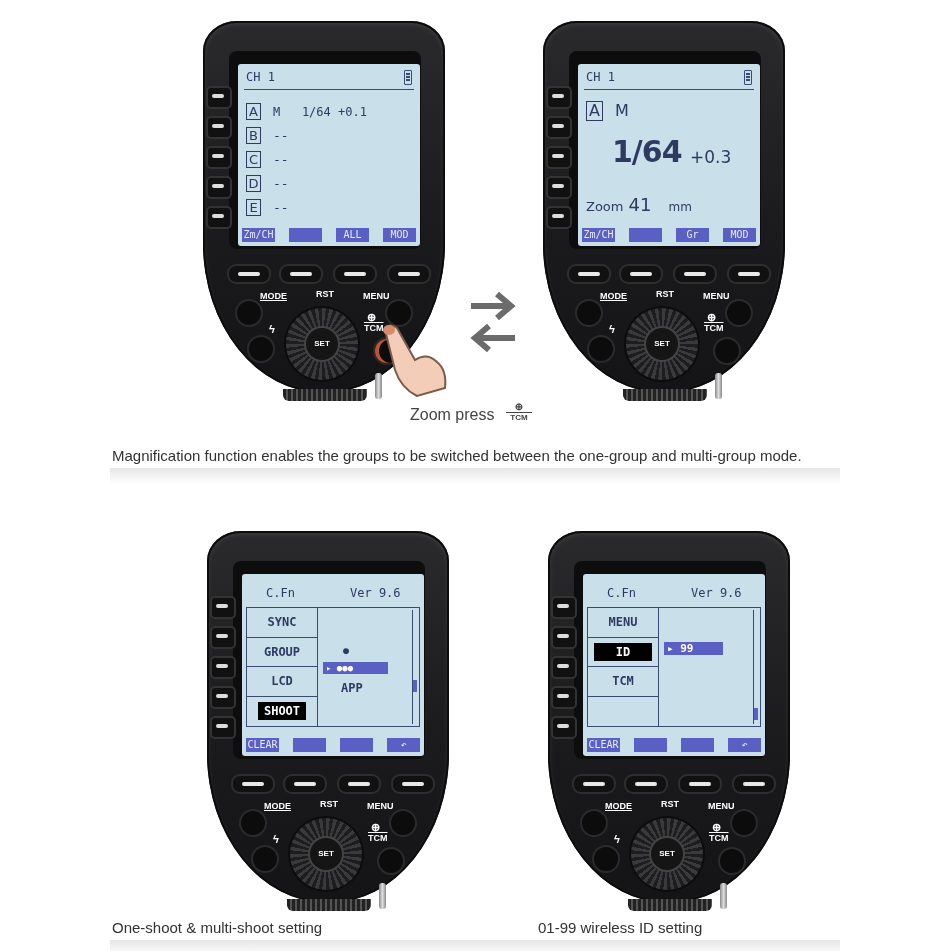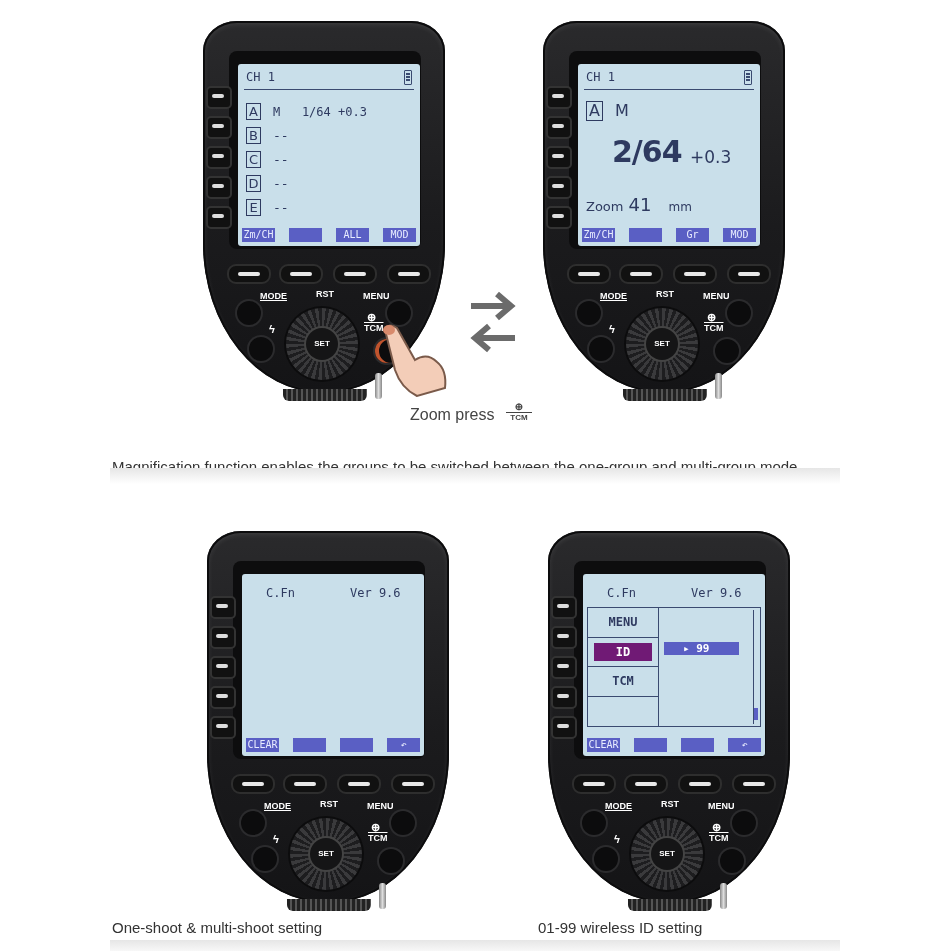--- a/index.html
+++ b/index.html
@@ -25,42 +25,42 @@
   .lcd .batt{position:absolute;right:8px;top:6px;width:6px;height:13px;border:1px solid #3a4a70;border-radius:1px;}
   .lcd .batt::before{content:"";position:absolute;left:1px;right:1px;top:2px;height:2px;background:#3a4a70;box-shadow:0 3px 0 #3a4a70,0 6px 0 #3a4a70;}
   .softbar{position:absolute;left:4px;right:4px;bottom:4px;height:14px;display:flex;gap:14px;justify-content:center;}
   .softbar div{flex:1;background:#5a5fc4;color:#e8ecff;font-size:10px;line-height:14px;text-align:center;font-family:"DejaVu Sans Mono",monospace;}
   .grp{position:absolute;left:8px;font-size:13px;}
   .grp .box{display:inline-block;width:13px;height:15px;border:1px solid #2e3a60;text-align:center;line-height:15px;margin-right:12px;font-family:"DejaVu Sans",sans-serif;}
   .cfn{position:absolute;left:4px;right:4px;top:33px;height:118px;border:1px solid #3a4a70;}
   .cfn .left{position:absolute;left:0;top:0;width:70px;height:118px;border-right:1px solid #3a4a70;}
   .cfn .item{height:28.5px;border-bottom:1px solid #3a4a70;text-align:center;line-height:28px;font-size:12px;font-family:"DejaVu Sans Mono",monospace;font-weight:bold;}
   .cfn .item:last-child{border-bottom:none;}
-  .cfn .item.sel span{background:#701a75;color:#fff;padding:2px 6px;}
+  .cfn .item.sel span{background:#000000;color:#fff;padding:2px 6px;}
   .cfn .sb{position:absolute;right:2px;top:2px;bottom:2px;width:4px;border-left:1px solid #3a4a70;}
   .cfn .sb i{position:absolute;left:0;width:4px;height:12px;background:#5a5fc4;}
   .caption{position:absolute;color:#333;font-size:15px;font-family:"Liberation Sans",sans-serif;white-space:nowrap;}
   .shadowbar{position:absolute;left:110px;width:730px;height:16px;background:linear-gradient(180deg,#e6e6e6,#ffffff);}
 </style>
 </head>
 <body>
 
 <div class="dev" style="left:203px;top:5px;">
   <div class="body"></div>
   <div class="bezel"></div>
   <div class="sidebtn" style="top:65px;"></div>
   <div class="sidebtn" style="top:95px;"></div>
   <div class="sidebtn" style="top:125px;"></div>
   <div class="sidebtn" style="top:155px;"></div>
   <div class="sidebtn" style="top:185px;"></div>
   <div class="lcd">
     <div class="hdr">CH 1</div>
     <div class="batt"></div>
     <div class="hdrline"></div>
-    <div class="grp" style="top:39px;"><span class="box">A</span><span style="white-space:pre;font-size:12px;">M   1/64 +0.3</span></div>
+    <div class="grp" style="top:39px;"><span class="box">A</span><span style="white-space:pre;font-size:12px;">M   1/64 +0.1</span></div>
     <div class="grp" style="top:63px;"><span class="box">B</span><span>--</span></div>
     <div class="grp" style="top:87px;"><span class="box">C</span><span>--</span></div>
     <div class="grp" style="top:111px;"><span class="box">D</span><span>--</span></div>
     <div class="grp" style="top:135px;"><span class="box">E</span><span>--</span></div>
     <div class="softbar">
       <div>Zm/CH</div>
       <div></div>
       <div>ALL</div>
       <div>MOD</div>
     </div>
@@ -110,21 +110,21 @@
   <div class="sidebtn" style="top:65px;"></div>
   <div class="sidebtn" style="top:95px;"></div>
   <div class="sidebtn" style="top:125px;"></div>
   <div class="sidebtn" style="top:155px;"></div>
   <div class="sidebtn" style="top:185px;"></div>
   <div class="lcd">
     <div class="hdr">CH 1</div>
     <div class="batt"></div>
     <div class="hdrline"></div>
     <div class="grp" style="top:37px;font-size:16px;"><span class="box" style="width:15px;height:18px;line-height:18px;">A</span><span style="font-family:'DejaVu Sans',sans-serif;">M</span></div>
-    <div style="position:absolute;left:34px;top:70px;font-size:30px;font-weight:bold;font-family:'DejaVu Sans',sans-serif;letter-spacing:-1px;">2/64</div>
+    <div style="position:absolute;left:34px;top:70px;font-size:30px;font-weight:bold;font-family:'DejaVu Sans',sans-serif;letter-spacing:-1px;">1/64</div>
     <div style="position:absolute;left:112px;top:83px;font-size:17px;font-family:'DejaVu Sans',sans-serif;">+0.3</div>
     <div style="position:absolute;left:8px;top:130px;font-family:'DejaVu Sans',sans-serif;">
       <span style="font-size:13px;">Zoom</span>
       <span style="font-size:18px;">41</span>
       <span style="font-size:12px;margin-left:12px;">mm</span>
     </div>
     <div class="softbar">
       <div>Zm/CH</div>
       <div></div>
       <div>Gr</div>
@@ -147,34 +147,48 @@
   <div class="rbtn" style="left:184px;top:280px;"></div>
   <div class="rbtn" style="left:46px;top:316px;"></div>
   <div class="rbtn" style="left:172px;top:318px;"></div>
   <div class="dial">
       <div class="setbtn">SET</div>
     </div>
   <div class="switch"></div>
   <div class="foot"></div>
 </div>
 
-<div class="caption" style="left:112px;top:458px;">Magnification function enables the groups to be switched between the one-group and multi-group mode.</div>
+<div class="caption" style="left:112px;top:447px;">Magnification function enables the groups to be switched between the one-group and multi-group mode.</div>
 <div class="shadowbar" style="top:468px;"></div>
 
 <div class="dev" style="left:207px;top:515px;">
   <div class="body"></div>
   <div class="bezel"></div>
   <div class="sidebtn" style="top:65px;"></div>
   <div class="sidebtn" style="top:95px;"></div>
   <div class="sidebtn" style="top:125px;"></div>
   <div class="sidebtn" style="top:155px;"></div>
   <div class="sidebtn" style="top:185px;"></div>
   <div class="lcd">
     <div class="hdr" style="left:24px;top:12px;">C.Fn</div>
     <div class="hdr" style="left:108px;top:12px;">Ver 9.6</div>
+    <div class="cfn">
+      <div class="left">
+        <div class="item"><span>SYNC</span></div>
+        <div class="item"><span>GROUP</span></div>
+        <div class="item"><span>LCD</span></div>
+        <div class="item sel"><span>SHOOT</span></div>
+      </div>
+      <div style="position:absolute;left:96px;top:37px;font-size:10px;">●</div>
+      <div style="position:absolute;left:76px;top:54px;width:62px;height:12px;background:#5a5fc4;color:#fff;font-size:9px;line-height:12px;padding-left:3px;">▸ ●●●</div>
+      <div style="position:absolute;left:94px;top:73px;font-size:12px;font-weight:bold;">APP</div>
+      <div class="sb">
+          <i style="top:70px;"></i>
+        </div>
+    </div>
     <div class="softbar">
       <div>CLEAR</div>
       <div></div>
       <div></div>
       <div>↶</div>
     </div>
   </div>
   <div class="softrow">
     <div class="softbtn" style="left:0;"></div>
     <div class="softbtn" style="left:52px;"></div>
@@ -209,21 +223,21 @@
   <div class="lcd">
     <div class="hdr" style="left:24px;top:12px;">C.Fn</div>
     <div class="hdr" style="left:108px;top:12px;">Ver 9.6</div>
     <div class="cfn">
       <div class="left">
         <div class="item"><span>MENU</span></div>
         <div class="item sel"><span style="padding:2px 22px;">ID</span></div>
         <div class="item"><span>TCM</span></div>
         <div class="item"><span></span></div>
       </div>
-      <div style="position:absolute;left:76px;top:34px;width:56px;height:13px;background:#5a5fc4;color:#fff;font-size:11px;line-height:13px;padding-left:19px;font-weight:bold;">
+      <div style="position:absolute;left:76px;top:34px;width:56px;height:13px;background:#5a5fc4;color:#fff;font-size:11px;line-height:13px;padding-left:3px;font-weight:bold;">
         <span>▸ </span><span>99</span>
       </div>
       <div class="sb">
           <i style="top:98px;"></i>
         </div>
     </div>
     <div class="softbar">
       <div>CLEAR</div>
       <div></div>
       <div></div>

